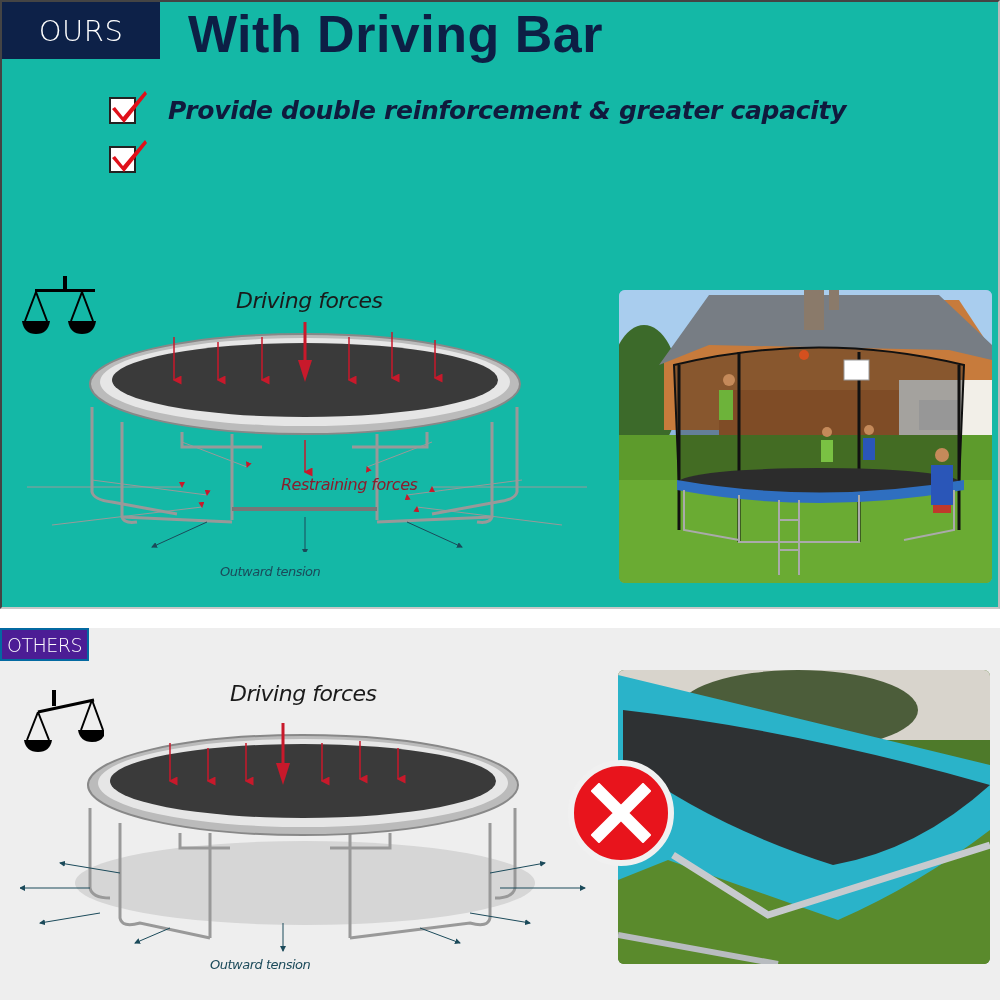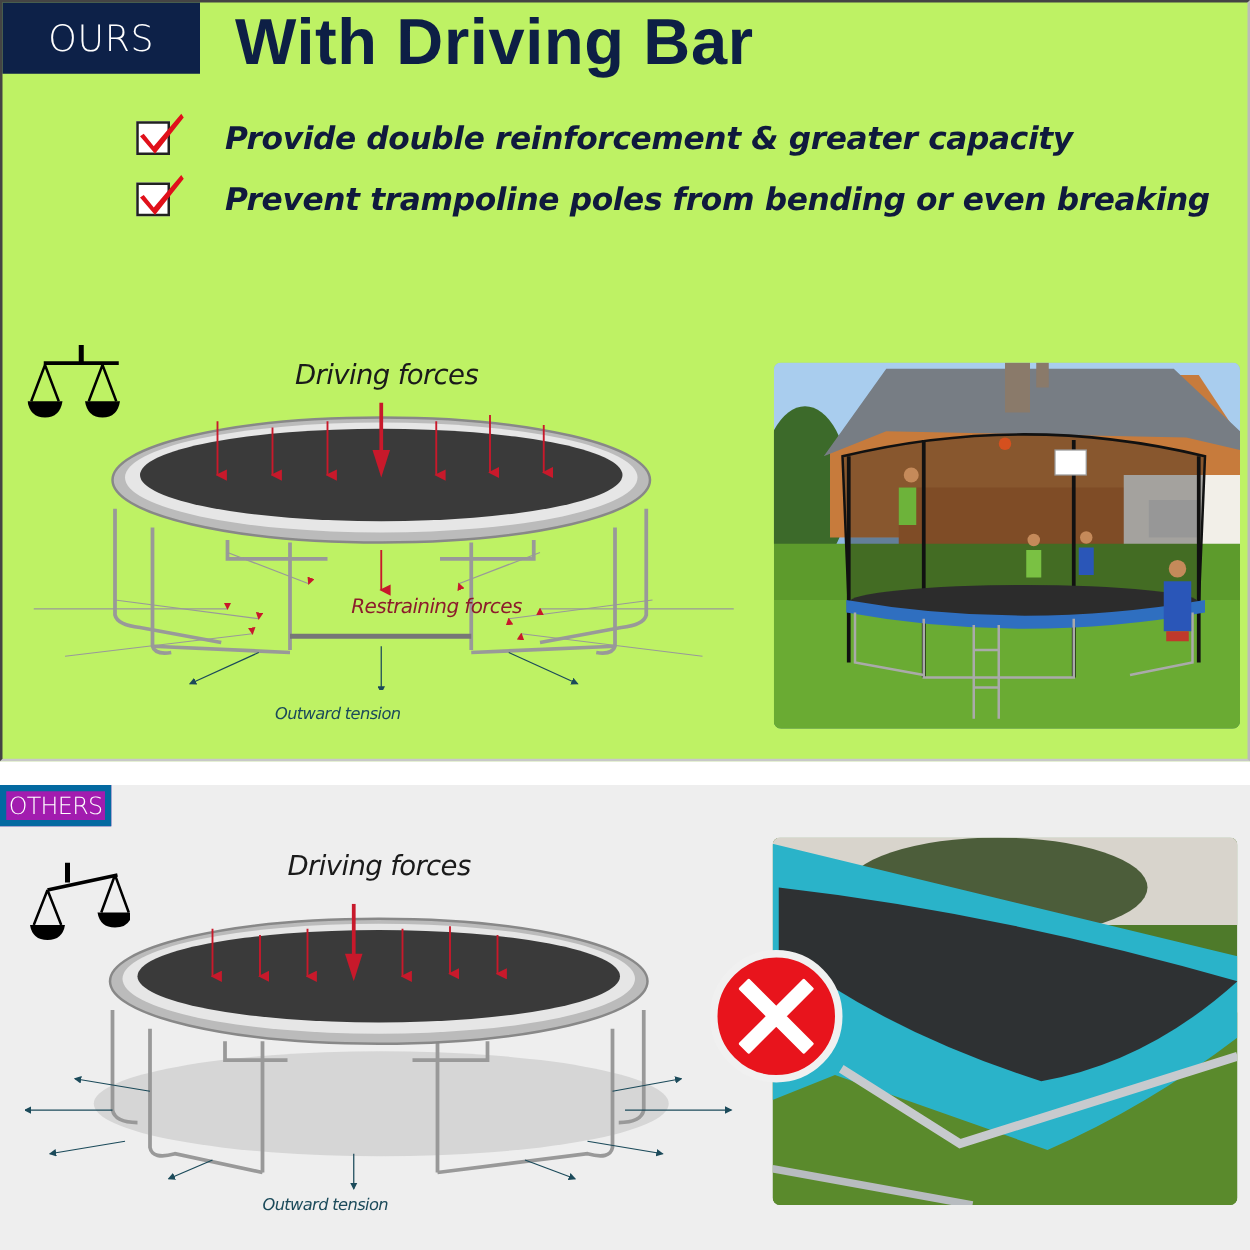--- a/index.html
+++ b/index.html
@@ -3,34 +3,34 @@
 <meta charset="utf-8">
 <style>
   * { box-sizing: border-box; margin: 0; padding: 0; }
   html, body { width: 1000px; height: 1000px; background: #ffffff; overflow: hidden; }
   body { position: relative; font-family: "Liberation Sans", sans-serif; }
 
   
   .ours-panel {
     position: absolute; left: 0; top: 0; width: 1000px; height: 609px;
     border: 2px solid #444; border-right-color: #bbb; border-bottom: 2px solid #c8c8c8;
-    background: #bef264;
+    background: #14b8a6;
   }
   .ours-badge {
     position: absolute; left: 0; top: 0; width: 158px; height: 57px;
     background: #0d2148; color: #fff;
     font-family: "DejaVu Sans", sans-serif; font-weight: 300; font-size: 29px;
     display: flex; align-items: center; justify-content: center; letter-spacing: 0.5px;
   }
   .title {
     position: absolute; left: 186px; top: 2px; font-family: "Liberation Sans", sans-serif;
     font-weight: 900; font-size: 52px; color: #0d1f45; letter-spacing: 0.5px; line-height: 60px;
   }
   .bullets { position: absolute; left: 107px; top: 84px; }
-  .bullet { display: flex; align-items: center; height: 49px; gap: 12px; }
+  .bullet { display: flex; align-items: center; height: 49px; }
   .checkbox {
     position: relative; width: 27px; height: 27px; border: 2px solid #222; background: #fff; margin-right: 32px;
   }
   .checkbox svg { position: absolute; left: -2px; top: -12px; }
   .bullet-text {
     font-family: "DejaVu Sans", sans-serif; font-style: italic; font-weight: bold;
     font-size: 25px; color: #101a3d; letter-spacing: -0.3px; white-space: nowrap;
   }
 
   .diagram { position: absolute; }
@@ -50,22 +50,22 @@
 
   .photo {
     position: absolute; border-radius: 6px; overflow: hidden;
   }
 
   
   .others-panel {
     position: absolute; left: 0; top: 628px; width: 1000px; height: 372px; background: #eeeeee;
   }
   .others-badge {
-    position: absolute; left: 0; top: 0; width: 89px; height: 33px; background: #a21caf;
-    border: 5px solid #0369a1; color: #fff; font-family: "DejaVu Sans", sans-serif; font-weight: 300;
+    position: absolute; left: 0; top: 0; width: 89px; height: 33px; background: #4c1d95;
+    border: 2px solid #0369a1; color: #fff; font-family: "DejaVu Sans", sans-serif; font-weight: 300;
     font-size: 19px; display: flex; align-items: center; justify-content: center; letter-spacing: -0.5px;
   }
   .x-badge {
     position: absolute; width: 106px; height: 106px; border-radius: 50%;
     background: #e8141c; border: 6px solid #f0f0f0;
     display: flex; align-items: center; justify-content: center;
   }
 </style>
 </head>
 <body>
@@ -82,21 +82,20 @@
           </svg>
       </span>
       <span class="bullet-text">Provide double reinforcement &amp; greater capacity</span>
     </div>
     <div class="bullet">
       <span class="checkbox">
         <svg width="40" height="40" viewBox="0 0 40 40">
             <path d="M6 20 L14 30 L36 4 L38 7 L15 36 L3 22 Z" fill="#e0101a"></path>
           </svg>
       </span>
-      <span class="bullet-text">Prevent trampoline poles from bending or even breaking</span>
     </div>
   </div>
 
   <div class="diagram" style="left:20px; top:274px;">
     <svg width="82" height="62" viewBox="0 0 82 62">
       <rect x="41" y="0" width="4" height="14" fill="#000"></rect>
       <rect x="13" y="13" width="60" height="3" fill="#000"></rect>
       <path d="M14 16 L3 45 M14 16 L25 45" stroke="#000" stroke-width="2" fill="none"></path>
       <path d="M60 16 L49 45 M60 16 L71 45" stroke="#000" stroke-width="2" fill="none"></path>
       <path d="M0 45 L28 45 Q26 58 14 58 Q2 58 0 45 Z" fill="#000"></path>

